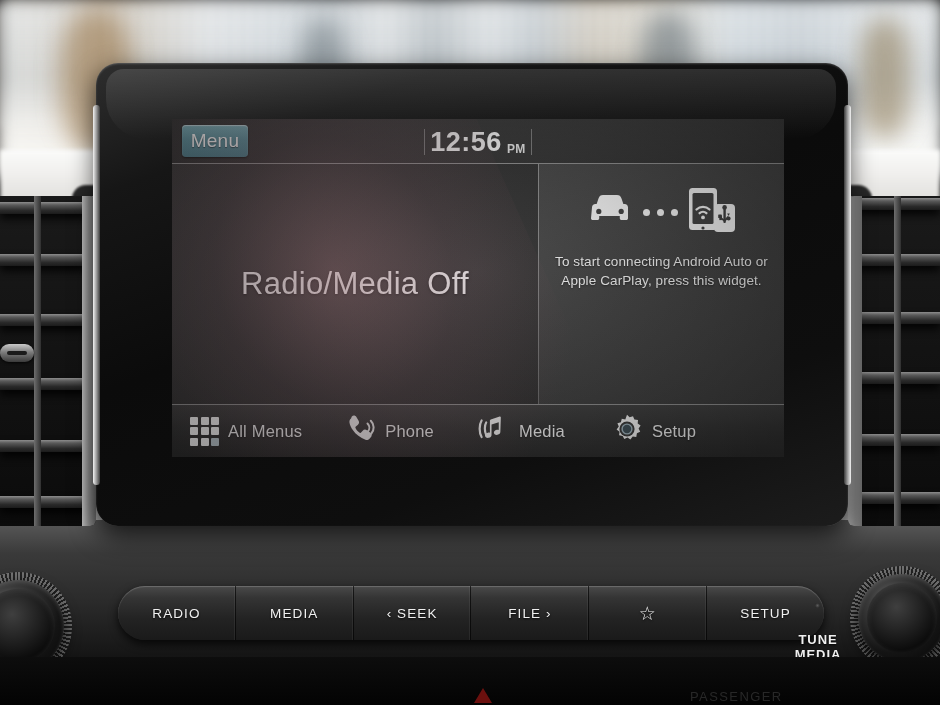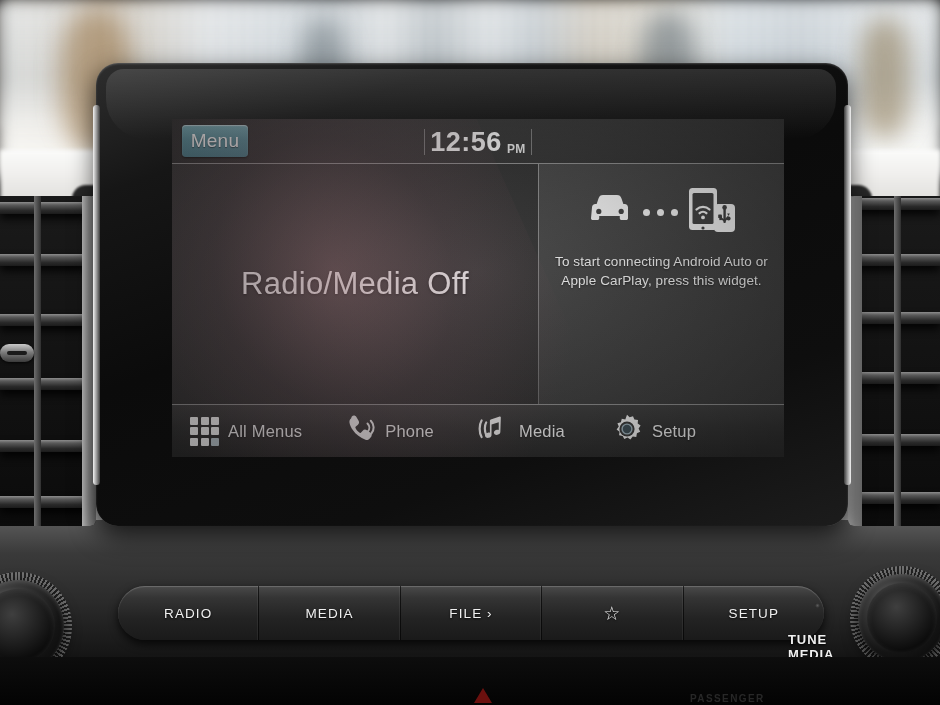--- a/index.html
+++ b/index.html
@@ -251,41 +251,41 @@
     background:radial-gradient(circle at 42% 34%, #3f3f3f, #0c0c0c 70%);
     box-shadow:inset 0 2px 6px rgba(255,255,255,.12);
   }
   .knob-ring {
     position:absolute; border-radius:50%;
     background:repeating-conic-gradient(#8a8a8a 0deg 2.2deg, #1e1e1e 2.2deg 4.4deg);
     opacity:.75;
   }
   .tune-label {
     position:absolute; color:#f0f0f0; font-size:13px; font-weight:700;
-    letter-spacing:.9px; line-height:15px; text-align:left;
+    letter-spacing:.9px; line-height:15px; text-align:center;
     text-shadow:0 1px 2px rgba(0,0,0,.9);
   }
   .led-dot {
     position:absolute; width:5px; height:5px; border-radius:50%;
     background:radial-gradient(circle,#5c5c5c,#161616);
   }
 
   
   .bottom-strip {
     position:absolute; left:0; bottom:0; width:940px; height:48px;
     background:linear-gradient(180deg,#0d0d0d,#030303);
   }
   .hazard {
     position:absolute; left:474px; bottom:2px; width:0; height:0;
     border-left:9px solid transparent; border-right:9px solid transparent;
     border-bottom:15px solid #7e1310; opacity:.85;
   }
   .passenger {
     position:absolute; left:690px; bottom:1px;
-    color:#4a4a4a; font-size:10px; font-weight:700; letter-spacing:1.4px;
+    color:#4a4a4a; font-size:13px; font-weight:400; letter-spacing:1.4px;
     opacity:.5;
   }
 </style>
 </head>
 <body>
 
 <div class="windshield"></div>
 <div class="rail-lines"></div>
 <div class="windshield-h"></div>
 <div class="dark-blob" style="left:60px;top:10px;width:70px;height:140px;background:#9c7a4e;"></div>
@@ -452,20 +452,21 @@
     </div>
 
     <div class="lcd-glare"></div>
     <div class="lcd-vignette"></div>
   </div>
 </div>
 
 <div class="btnbar">
   <div class="pbtn">RADIO</div>
   <div class="pbtn">MEDIA</div>
+  <div class="pbtn">‹ SEEK</div>
   <div class="pbtn">FILE ›</div>
   <div class="pbtn">
     <span class="star">☆</span>
   </div>
   <div class="pbtn">SETUP</div>
 </div>
 
 <div class="knob-ring" style="left:-36px;top:572px;width:108px;height:108px;"></div>
 <div class="knob" style="left:-28px;top:580px;width:92px;height:92px;"></div>
 

